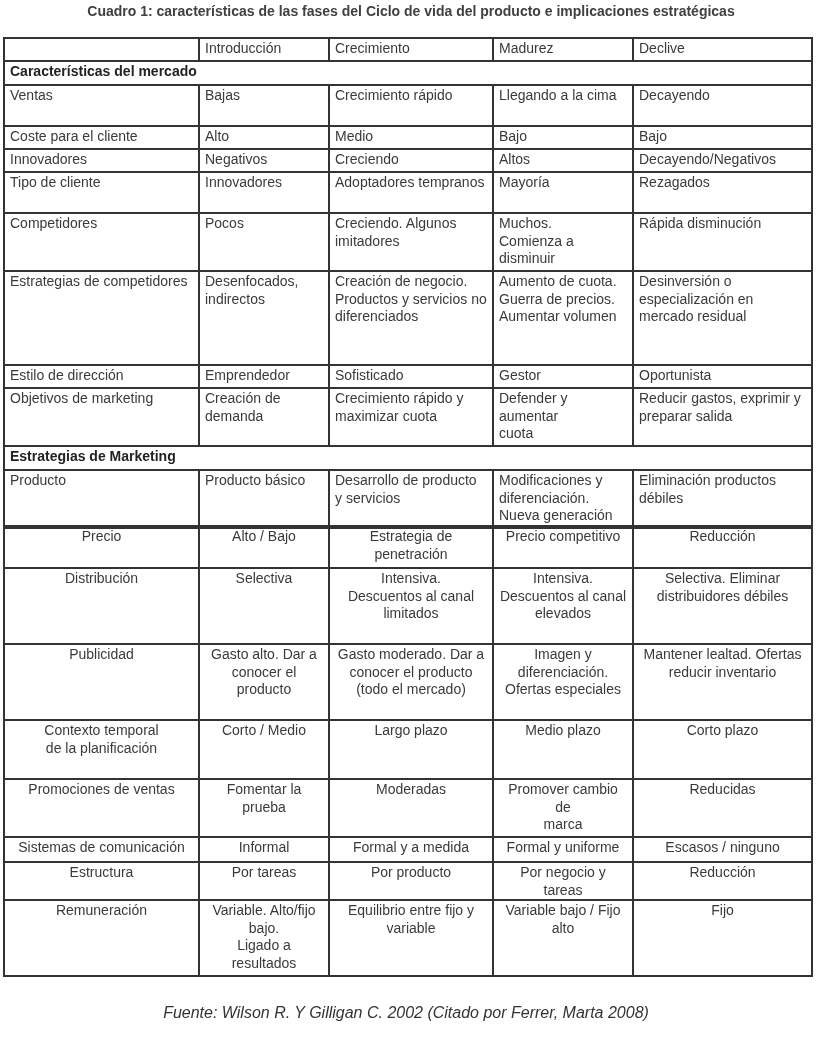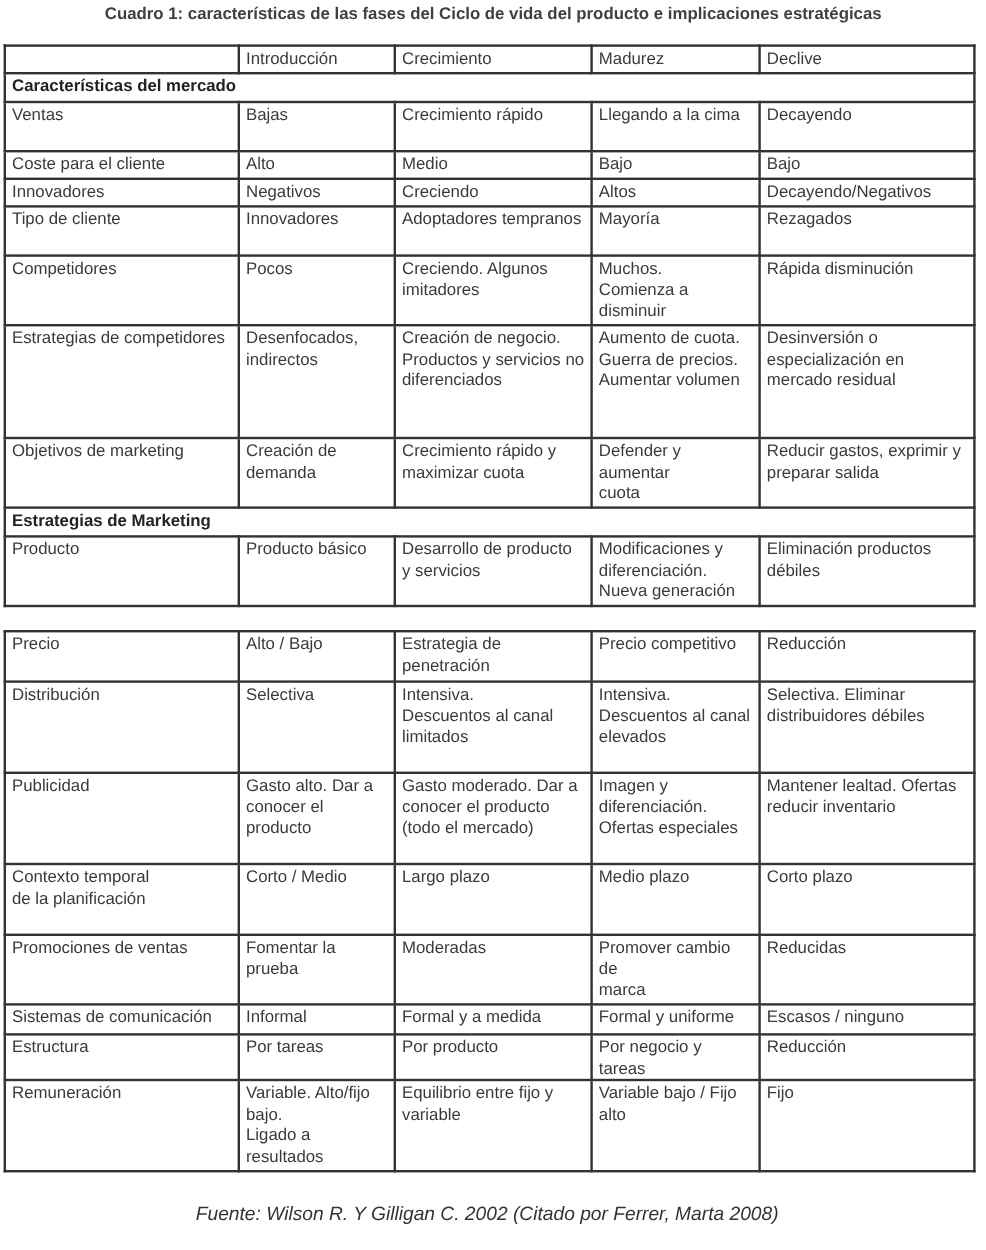--- a/index.html
+++ b/index.html
@@ -3,21 +3,21 @@
   <meta charset="utf-8">
   <style>
     html, body { margin: 0; padding: 0; background: #ffffff; }
     body { width: 822px; height: 1042px; position: relative; overflow: hidden;
       font-family: "Liberation Sans", sans-serif; color: #3a3a3a; }
     .title { position: absolute; top: 3px; left: 0; width: 822px; text-align: center;
       font-size: 14px; font-weight: bold; color: #404040; letter-spacing: 0px; }
     table { position: absolute; left: 3px; width: 808px; border-collapse: collapse;
       table-layout: fixed; font-size: 14px; line-height: 17.5px; }
     #t1 { top: 37px; }
-    #t2 { top: 525px; }
+    #t2 { top: 525px; text-align: center; }
     td { border: 2px solid #333; vertical-align: top; padding: 1px 5px 0 5px; color: #3a3a3a; }
     col.c0 { width: 195px; } col.c1 { width: 130px; } col.c2 { width: 164px; }
     col.c3 { width: 140px; } col.c4 { width: 179px; }
     td.section { font-weight: bold; color: #222; }
     .source { position: absolute; top: 1004px; left: 0; width: 812px; text-align: center;
       font-size: 16px; font-style: italic; color: #333; }
     .cell-line { display: block; white-space: pre-wrap; }
   </style>
 </head>
 <body>
@@ -140,20 +140,37 @@
           <span class="cell-line">Creación de negocio. Productos y servicios no diferenciados</span>
         </td>
         <td>
           <span class="cell-line">Aumento de cuota.
 Guerra de precios. Aumentar volumen</span>
         </td>
         <td>
           <span class="cell-line">Desinversión o especialización en mercado residual</span>
         </td>
       </tr>
+      <tr style="height: 23px;">
+        <td>
+          <span class="cell-line">Estilo de dirección</span>
+        </td>
+        <td>
+          <span class="cell-line">Emprendedor</span>
+        </td>
+        <td>
+          <span class="cell-line">Sofisticado</span>
+        </td>
+        <td>
+          <span class="cell-line">Gestor</span>
+        </td>
+        <td>
+          <span class="cell-line">Oportunista</span>
+        </td>
+      </tr>
       <tr style="height: 58px;">
         <td>
           <span class="cell-line">Objetivos de marketing</span>
         </td>
         <td>
           <span class="cell-line">Creación de demanda</span>
         </td>
         <td>
           <span class="cell-line">Crecimiento rápido y maximizar cuota</span>
         </td>

